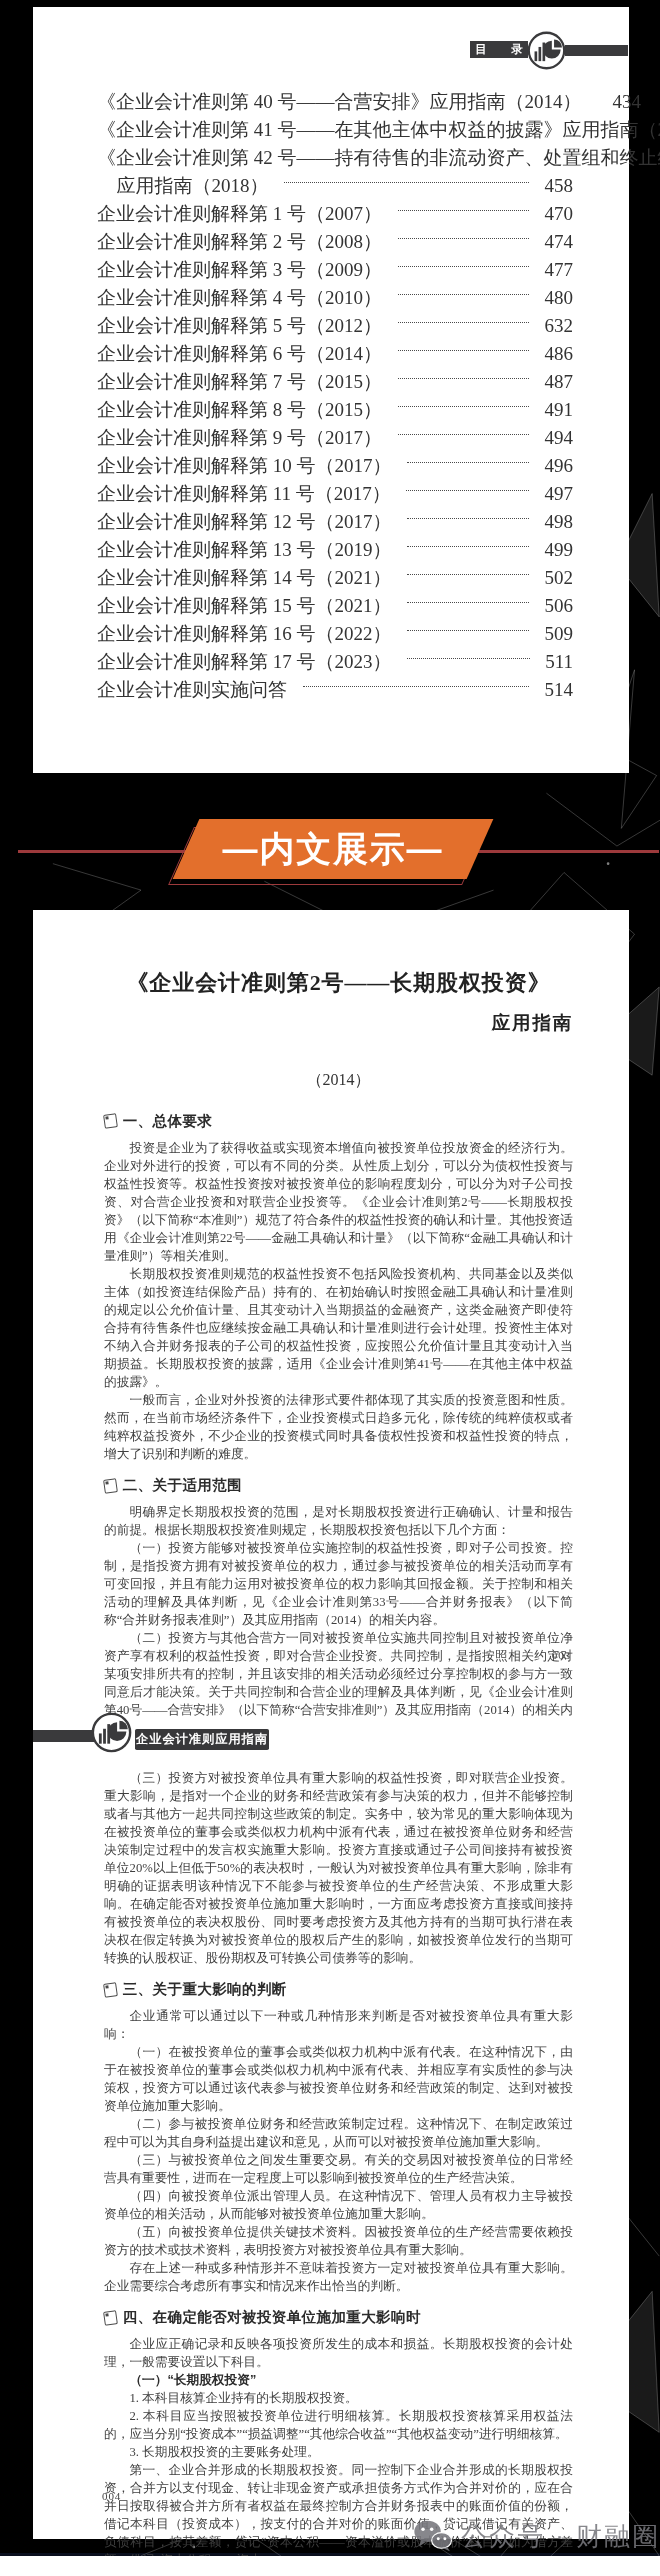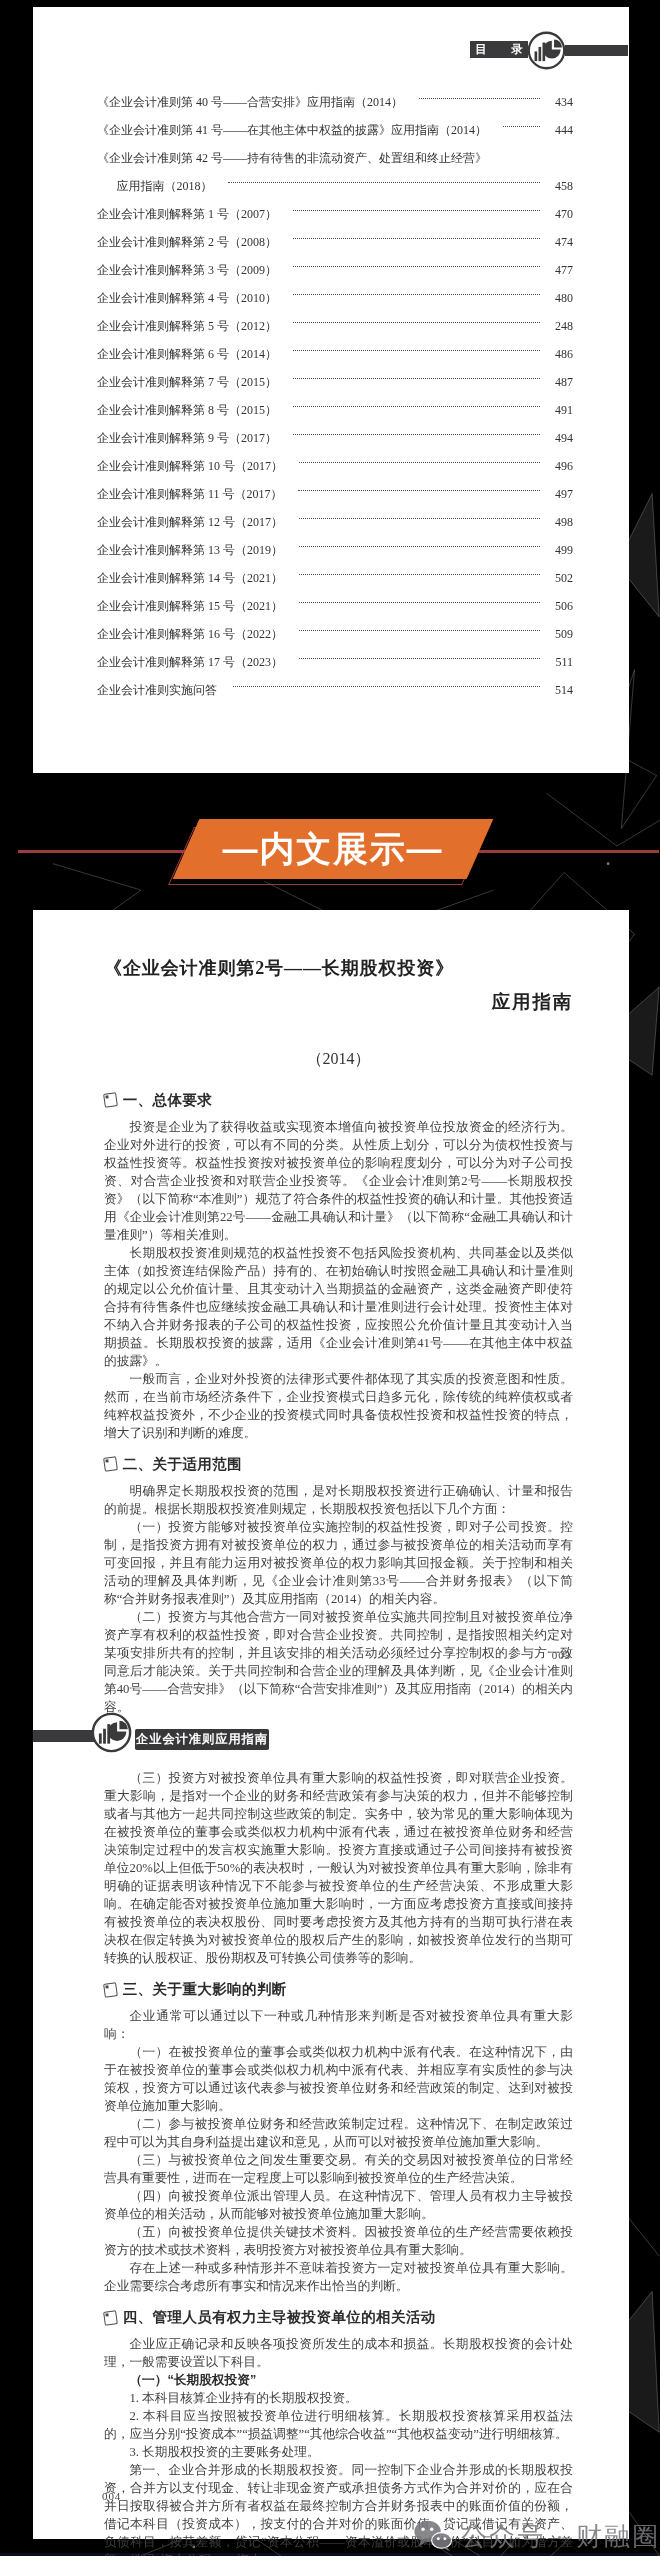--- a/index.html
+++ b/index.html
@@ -16,41 +16,41 @@
   
   .toc-badge{position:absolute;left:437px;top:34px;width:58px;height:16.7px;background:#3a3a3c;
     color:#fff;font-family:"Liberation Sans",sans-serif;font-weight:bold;font-size:11.5px;
     line-height:16.7px;text-align:center;letter-spacing:10.6px;padding-left:5.3px;box-sizing:border-box;white-space:nowrap;}
   .toc-bar-right{position:absolute;left:532px;top:38px;width:63px;height:10.6px;background:#3a3a3c;}
   .logo-circle{position:absolute;z-index:3;}
 
   
   #toc-list{position:absolute;left:64px;top:81px;width:476px;color:#333;}
   .toc-row{display:flex;align-items:baseline;height:28px;line-height:28px;
-    font-size:12px;white-space:nowrap;gap:12px;}
+    font-size:19px;white-space:nowrap;gap:12px;}
   .toc-row .lbl{flex:0 0 auto;}
   .toc-row .leader{flex:1 1 auto;border-bottom:1.8px dotted #4a4a4a;margin:0 3.5px;align-self:center;position:relative;top:-3.5px;}
   .toc-row .pg{flex:0 0 auto;text-align:right;}
   .toc-row.ind{padding-left:19.4px;}
 
   
   #banner-line{position:absolute;left:17.6px;right:14px;top:850px;height:2.6px;background:#9d3a3c;z-index:1;}
   #banner-outline{position:absolute;left:181px;top:827px;width:294px;height:58px;
     border:1.8px solid #9d3a3c;transform:skewX(-24deg);z-index:1;box-sizing:border-box;}
   #banner-ribbon{position:absolute;left:186px;top:819px;width:294px;height:60px;background:#e36f2c;
     transform:skewX(-24deg);z-index:2;}
   #banner-ribbon .txt{transform:skewX(24deg);display:block;width:100%;height:100%;
     text-align:center;line-height:60px;font-family:"Liberation Sans",sans-serif;font-weight:bold;
     font-size:35px;color:#ffffff;letter-spacing:1.8px;white-space:nowrap;}
 
   
   .body-col{position:absolute;left:71px;width:469px;color:#3f3f3f;}
   #body-003{top:46px;}
   #body-004{top:859px;}
-  .doc-title{font-size:18px;font-weight:bold;color:#222;letter-spacing:0.9px;margin:0;}
+  .doc-title{font-size:22px;font-weight:bold;text-align:center;color:#222;letter-spacing:0.9px;margin:12px;}
   .doc-title2{font-size:18.5px;font-weight:bold;text-align:right;color:#222;letter-spacing:1.8px;margin:8.8px 0 0 0;}
   .doc-edition{font-size:16px;text-align:center;color:#333;margin:35px 0 21px 0;}
   .b-h{display:flex;align-items:center;font-family:"Liberation Sans",sans-serif;font-weight:bold;
     font-size:14.5px;color:#2c2c2c;margin:13.2px 0 8px 0;letter-spacing:0.4px;}
   .sec-icon{width:10.6px;height:12.3px;border:1.3px solid #4a4a4a;border-radius:1.8px;position:relative;
     background:#fff;margin-right:6.2px;flex:0 0 auto;transform:rotate(-8deg);}
   .sec-icon::after{content:"";position:absolute;left:0.9px;top:0.9px;width:3.5px;height:3.5px;background:#4a4a4a;}
   .b-p{font-size:12.7px;line-height:18px;text-align:justify;text-indent:2em;margin:0;}
   .b-pb{font-size:12.7px;line-height:18px;text-indent:2em;margin:0;font-weight:bold;
     font-family:"Liberation Sans",sans-serif;color:#2c2c2c;}
@@ -155,21 +155,21 @@
           <span class="pg">477</span>
         </div>
       <div class="toc-row">
           <span class="lbl">企业会计准则解释第 4 号（2010）</span>
           <span class="leader"></span>
           <span class="pg">480</span>
         </div>
       <div class="toc-row">
           <span class="lbl">企业会计准则解释第 5 号（2012）</span>
           <span class="leader"></span>
-          <span class="pg">248</span>
+          <span class="pg">632</span>
         </div>
       <div class="toc-row">
           <span class="lbl">企业会计准则解释第 6 号（2014）</span>
           <span class="leader"></span>
           <span class="pg">486</span>
         </div>
       <div class="toc-row">
           <span class="lbl">企业会计准则解释第 7 号（2015）</span>
           <span class="leader"></span>
           <span class="pg">487</span>
@@ -281,21 +281,21 @@
         </div>
       <p class="b-p">企业通常可以通过以下一种或几种情形来判断是否对被投资单位具有重大影响：</p>
       <p class="b-p">（一）在被投资单位的董事会或类似权力机构中派有代表。在这种情况下，由于在被投资单位的董事会或类似权力机构中派有代表、并相应享有实质性的参与决策权，投资方可以通过该代表参与被投资单位财务和经营政策的制定、达到对被投资单位施加重大影响。</p>
       <p class="b-p">（二）参与被投资单位财务和经营政策制定过程。这种情况下、在制定政策过程中可以为其自身利益提出建议和意见，从而可以对被投资单位施加重大影响。</p>
       <p class="b-p">（三）与被投资单位之间发生重要交易。有关的交易因对被投资单位的日常经营具有重要性，进而在一定程度上可以影响到被投资单位的生产经营决策。</p>
       <p class="b-p">（四）向被投资单位派出管理人员。在这种情况下、管理人员有权力主导被投资单位的相关活动，从而能够对被投资单位施加重大影响。</p>
       <p class="b-p">（五）向被投资单位提供关键技术资料。因被投资单位的生产经营需要依赖投资方的技术或技术资料，表明投资方对被投资单位具有重大影响。</p>
       <p class="b-p">存在上述一种或多种情形并不意味着投资方一定对被投资单位具有重大影响。企业需要综合考虑所有事实和情况来作出恰当的判断。</p>
       <div class="b-h">
           <span class="sec-icon"></span>
-          <span>四、管理人员有权力主导被投资单位的相关活动</span>
+          <span>四、在确定能否对被投资单位施加重大影响时</span>
         </div>
       <p class="b-p">企业应正确记录和反映各项投资所发生的成本和损益。长期股权投资的会计处理，一般需要设置以下科目。</p>
       <p class="b-pb">（一）“长期股权投资”</p>
       <p class="b-p">1. 本科目核算企业持有的长期股权投资。</p>
       <p class="b-p">2. 本科目应当按照被投资单位进行明细核算。长期股权投资核算采用权益法的，应当分别“投资成本”“损益调整”“其他综合收益”“其他权益变动”进行明细核算。</p>
       <p class="b-p">3. 长期股权投资的主要账务处理。</p>
       <p class="b-p">第一、企业合并形成的长期股权投资。同一控制下企业合并形成的长期股权投资，合并方以支付现金、转让非现金资产或承担债务方式作为合并对价的，应在合并日按取得被合并方所有者权益在最终控制方合并财务报表中的账面价值的份额，借记本科目（投资成本），按支付的合并对价的账面价值，贷记或借记有关资产、负债科目，按其差额，贷记“资本公积——资本溢价或股本溢价”科目；如为借方差额，借记“资本公积——资本</p>
     </div>
     <div class="pagenum" id="pn-004">004</div>
   </div>

